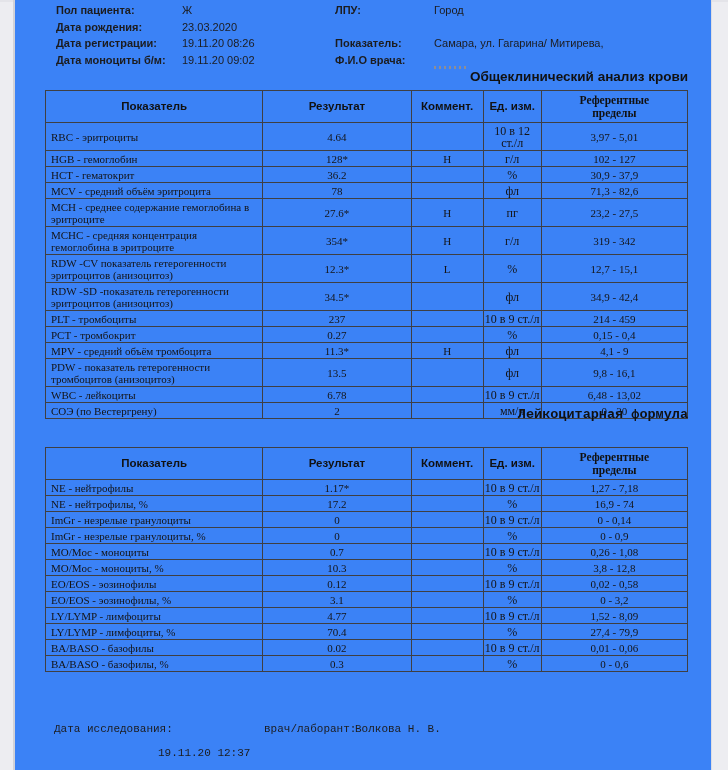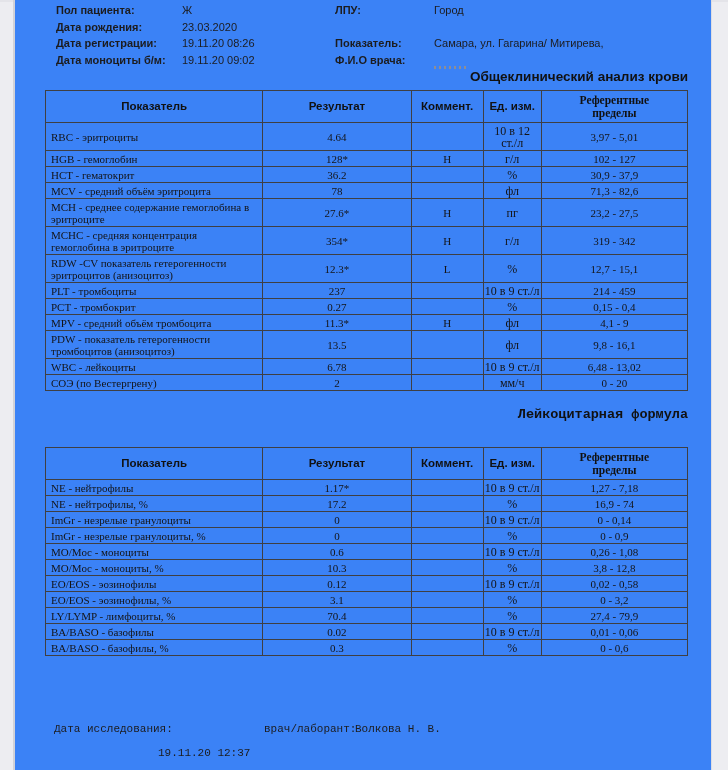--- a/index.html
+++ b/index.html
@@ -172,20 +172,27 @@
           <td>319 - 342</td>
         </tr>
         <tr>
           <td class="c-name">RDW -CV показатель гетерогенности эритроцитов (анизоцитоз)</td>
           <td>12.3*</td>
           <td>L</td>
           <td class="c-unit">%</td>
           <td>12,7 - 15,1</td>
         </tr>
         <tr>
+          <td class="c-name">RDW -SD -показатель гетерогенности эритроцитов (анизоцитоз)</td>
+          <td>34.5*</td>
+          <td></td>
+          <td class="c-unit">фл</td>
+          <td>34,9 - 42,4</td>
+        </tr>
+        <tr>
           <td class="c-name">PLT - тромбоциты</td>
           <td>237</td>
           <td></td>
           <td class="c-unit">10 в 9 ст./л</td>
           <td>214 - 459</td>
         </tr>
         <tr>
           <td class="c-name">PCT - тромбокрит</td>
           <td>0.27</td>
           <td></td>
@@ -266,21 +273,21 @@
         </tr>
         <tr>
           <td class="c-name">ImGr - незрелые гранулоциты, %</td>
           <td>0</td>
           <td></td>
           <td class="c-unit">%</td>
           <td>0 - 0,9</td>
         </tr>
         <tr>
           <td class="c-name">MO/Moc - моноциты</td>
-          <td>0.6</td>
+          <td>0.7</td>
           <td></td>
           <td class="c-unit">10 в 9 ст./л</td>
           <td>0,26 - 1,08</td>
         </tr>
         <tr>
           <td class="c-name">MO/Moc - моноциты, %</td>
           <td>10.3</td>
           <td></td>
           <td class="c-unit">%</td>
           <td>3,8 - 12,8</td>
@@ -291,20 +298,27 @@
           <td></td>
           <td class="c-unit">10 в 9 ст./л</td>
           <td>0,02 - 0,58</td>
         </tr>
         <tr>
           <td class="c-name">EO/EOS - эозинофилы, %</td>
           <td>3.1</td>
           <td></td>
           <td class="c-unit">%</td>
           <td>0 - 3,2</td>
+        </tr>
+        <tr>
+          <td class="c-name">LY/LYMP - лимфоциты</td>
+          <td>4.77</td>
+          <td></td>
+          <td class="c-unit">10 в 9 ст./л</td>
+          <td>1,52 - 8,09</td>
         </tr>
         <tr>
           <td class="c-name">LY/LYMP - лимфоциты, %</td>
           <td>70.4</td>
           <td></td>
           <td class="c-unit">%</td>
           <td>27,4 - 79,9</td>
         </tr>
         <tr>
           <td class="c-name">BA/BASO - базофилы</td>

